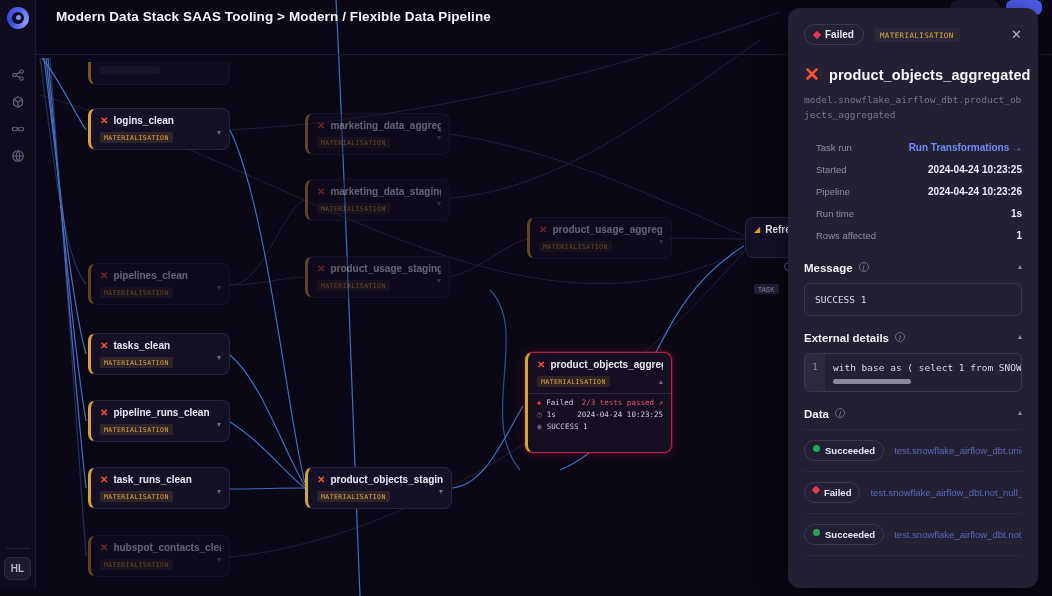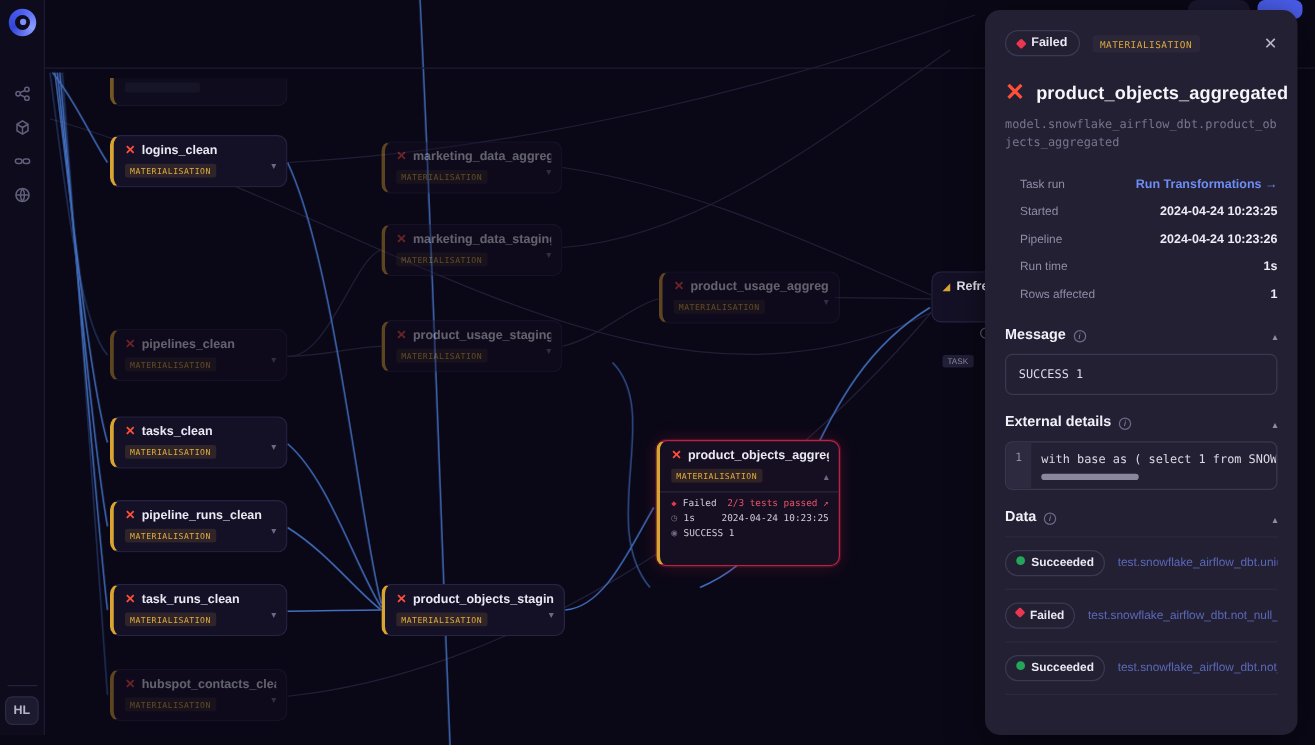--- a/index.html
+++ b/index.html
@@ -104,21 +104,21 @@
   .dbt-big { color:#ff4f38; font-weight:900; font-size:19px; line-height:1; }
   .panel-title { font-size:14.5px; font-weight:700; color:#f6f5fa; letter-spacing:.1px; }
   .panel-subtitle { margin-top:8px; font-family:"DejaVu Sans Mono",monospace; font-size:9.5px;
     color:#77748e; word-break:break-all; line-height:1.6; }
   .details { margin-top:14px; display:flex; flex-direction:column; gap:0; }
   .detail-row { display:flex; align-items:center; justify-content:space-between; padding:5.5px 0; }
   .detail-label { font-size:9.5px; color:#8f8ca6;margin-left:12px; }
   .detail-value { font-size:10px; font-weight:700; color:#edebf5; }
   .detail-link { font-size:10px; font-weight:600; color:#6e8df5; cursor:pointer; }
   .section { margin-top:16px; }
-  .section-head { display:flex; align-items:flex-end; gap:6px; }
+  .section-head { display:flex; align-items:flex-start; gap:6px; }
   .section-title { font-size:11.5px; font-weight:700; color:#f1eff7; }
   .info-icon { width:10px; height:10px; border:1px solid #6c6985; border-radius:50%;
     color:#8f8ca6; font-size:7px; display:flex; align-items:center; justify-content:center; font-style:italic; }
   .collapse-arrow { margin-left:auto; color:#8f8ca6; font-size:8px; cursor:pointer; }
   .msg-box { margin-top:9px; border:1px solid #3a3750; border-radius:6px; padding:10px 10px;
     font-family:"DejaVu Sans Mono",monospace; font-size:9.5px; color:#dcdae6; }
   .code-box { margin-top:9px; border:1px solid #3a3750; border-radius:6px; display:flex; overflow:hidden; }
   .code-gutter { width:20px; background:#2d2a3f; color:#8f8ca6; font-family:"DejaVu Sans Mono",monospace;
     font-size:9px; display:flex; justify-content:center; padding-top:8px; }
   .code-area { flex:1; padding:8px 8px 4px; overflow:hidden; }
@@ -197,20 +197,21 @@
     </div>
   </div>
   <div class="side-bottom">
     <div class="side-divider"></div>
     <div class="avatar">HL</div>
   </div>
 </aside>
 
 <header class="header">
   <div class="header-left">
+    <div class="page-title">Modern Data Stack SAAS Tooling &gt; Modern / Flexible Data Pipeline</div>
   </div>
   <div class="header-right">
     <span class="clear-sel">Clear selection</span>
     <span class="hstat">
       <span class="ops-icon"></span>
       <span>Operations</span>
       <span class="dot-sep">•</span>
       <span>35</span>
     </span>
     <span class="hstat">

